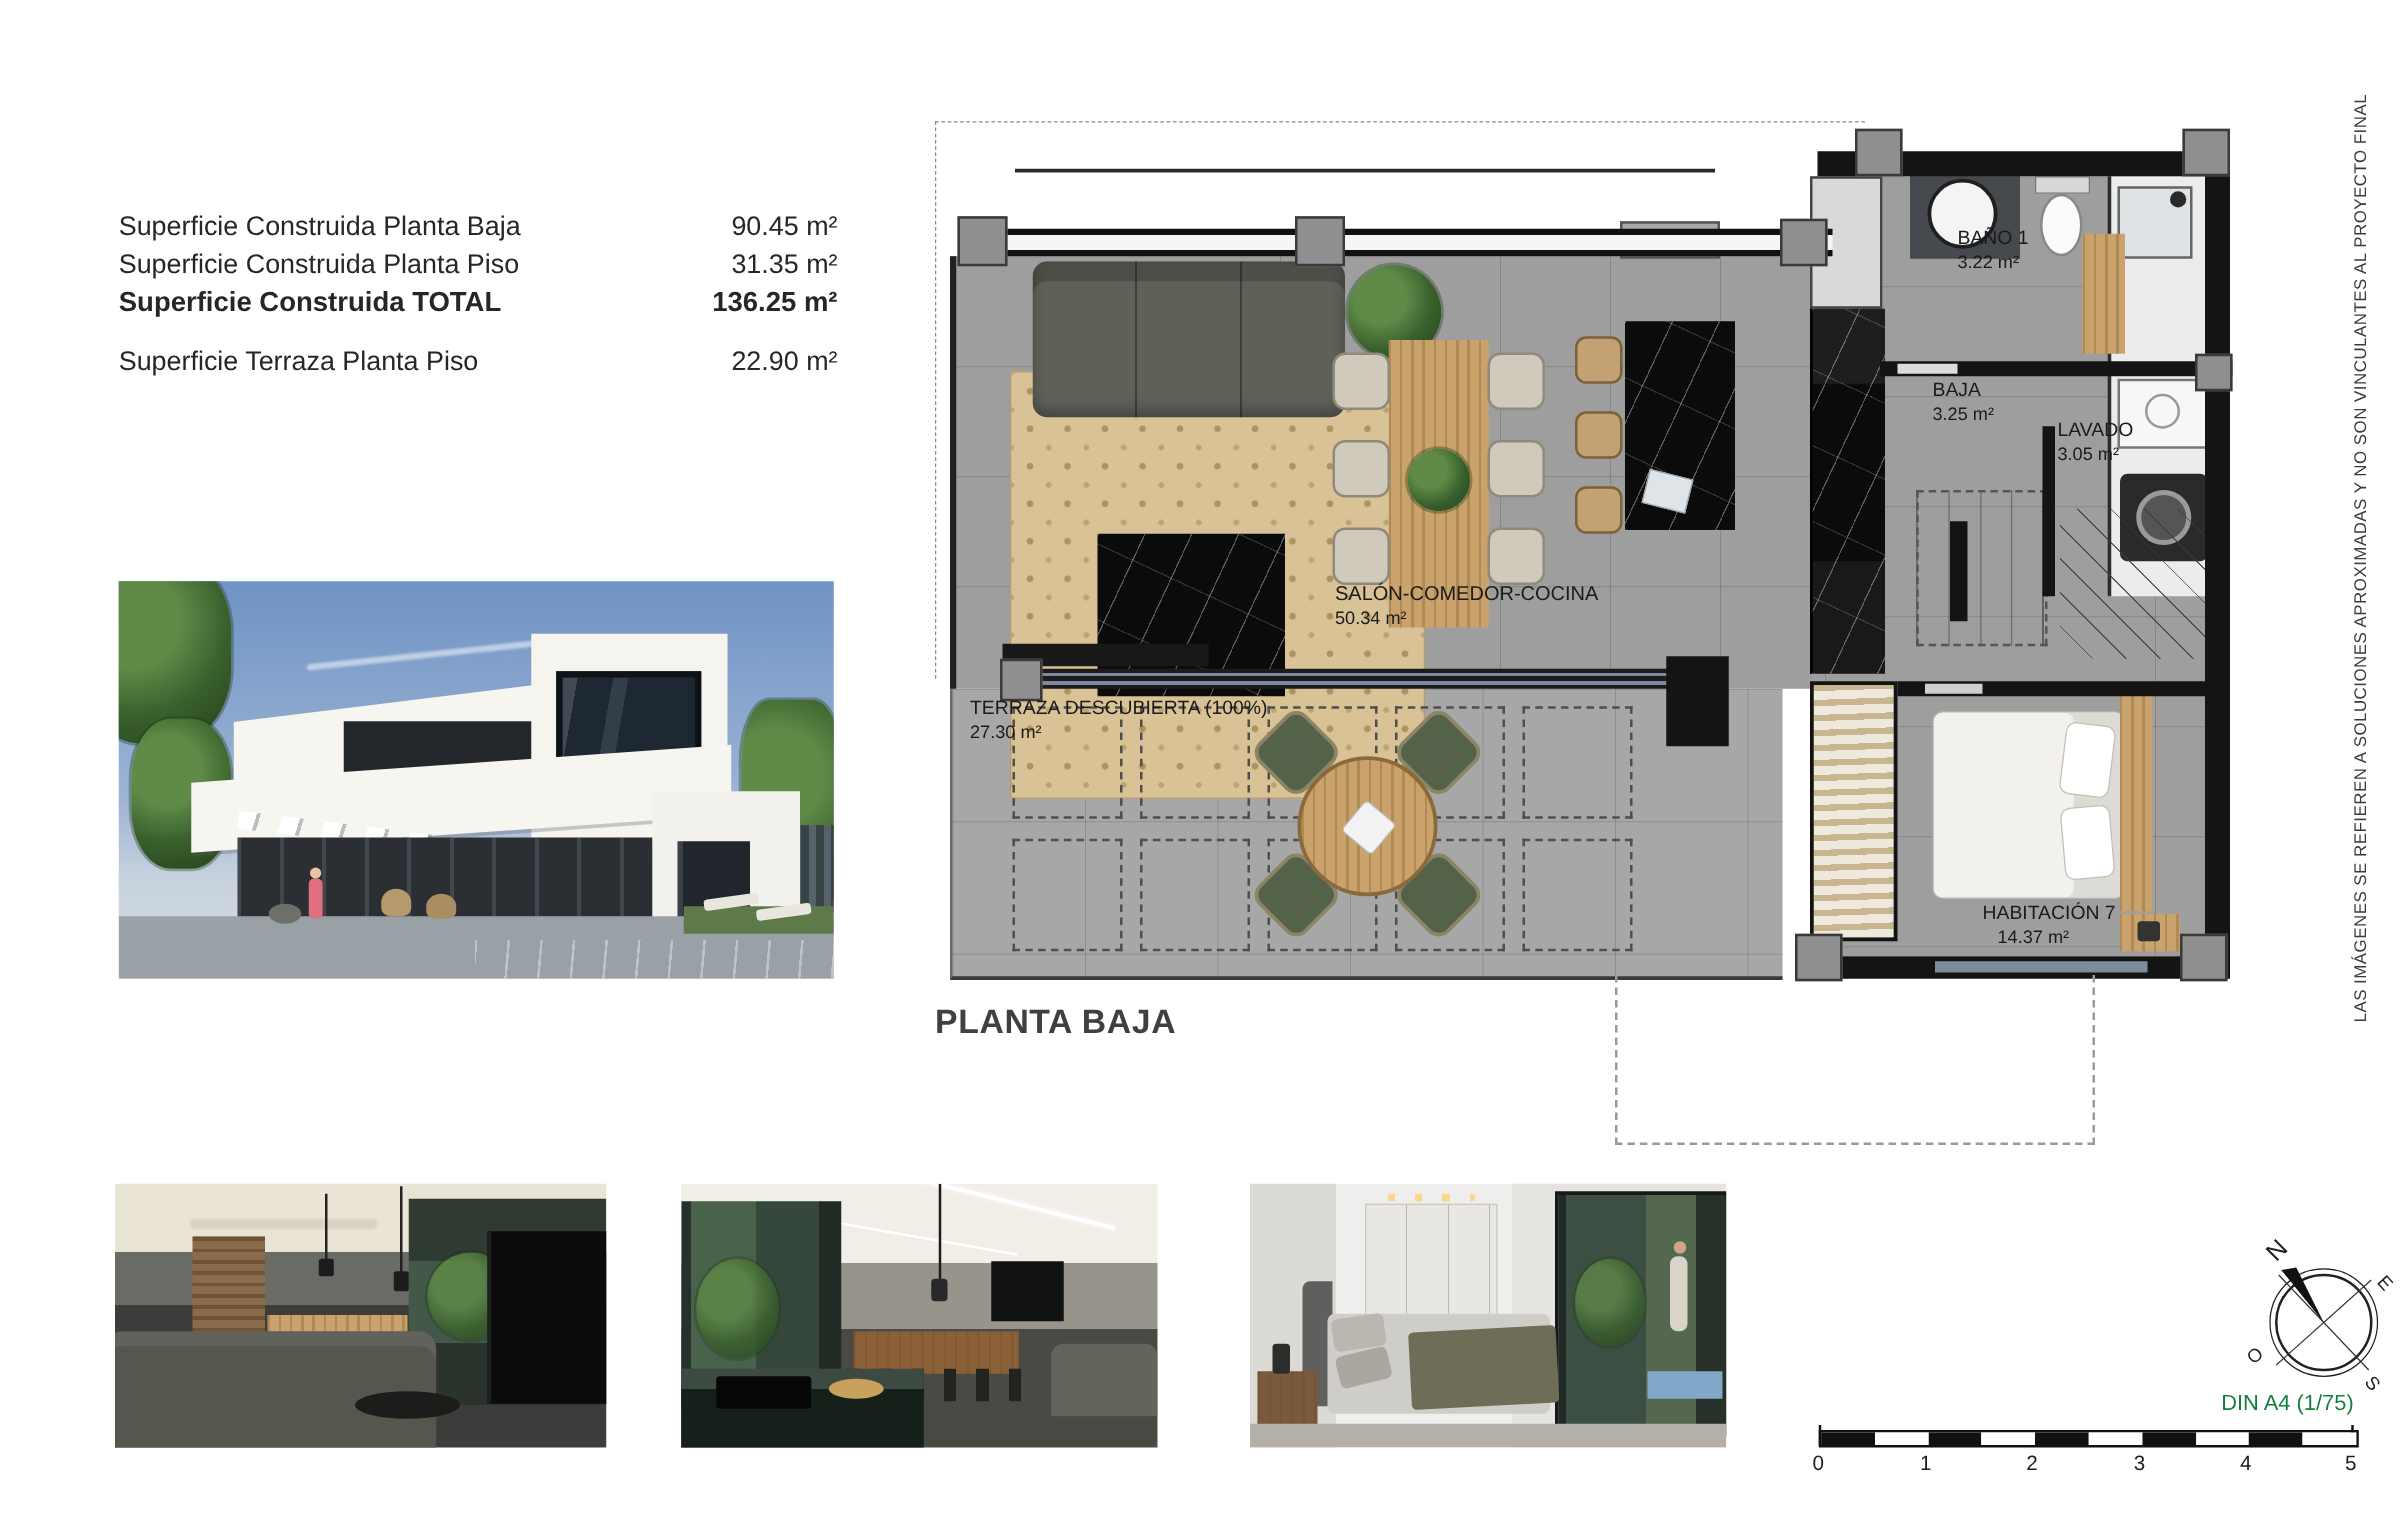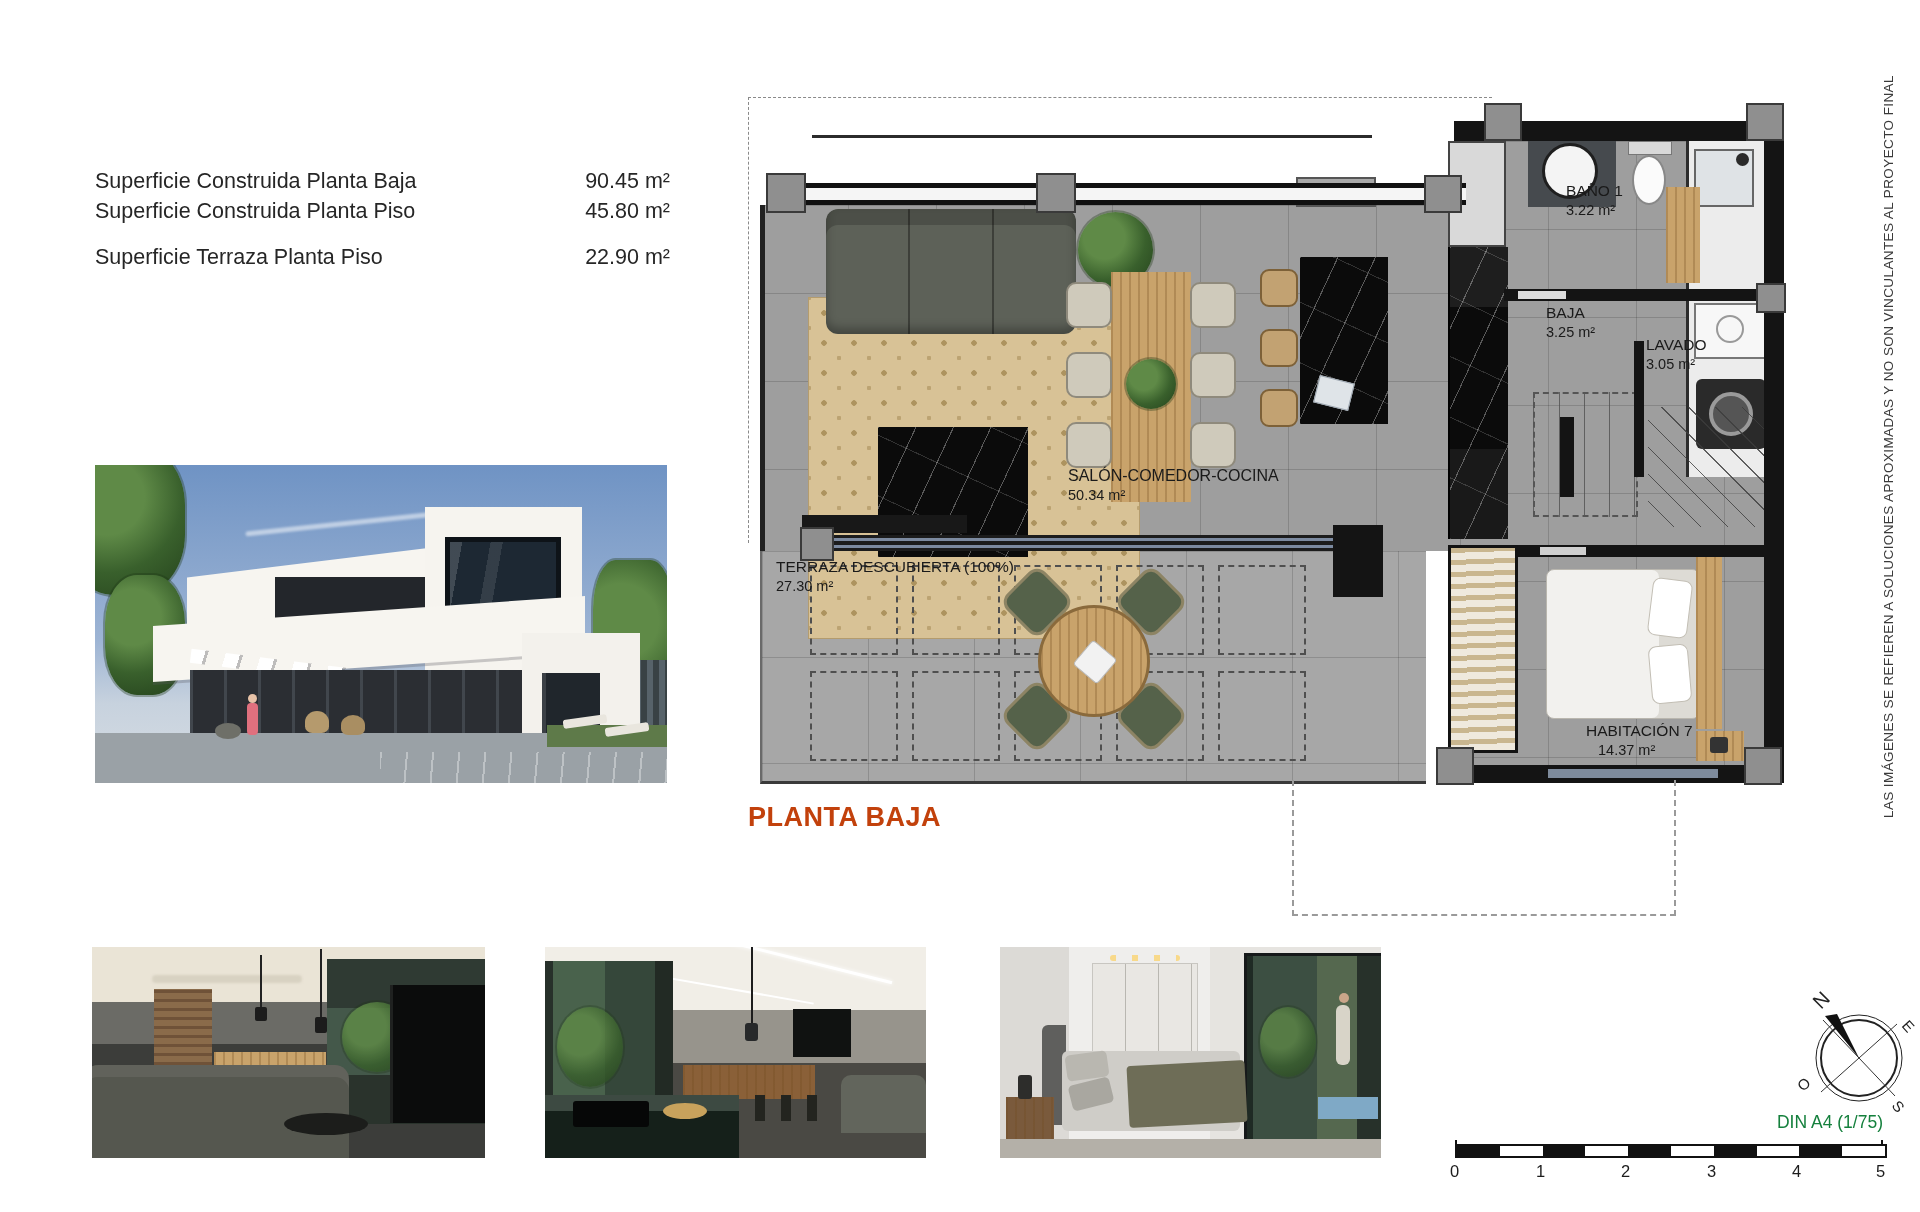--- a/index.html
+++ b/index.html
@@ -50,21 +50,21 @@
      box-shadow:0 0 0 2px rgba(30,55,20,.35);}
   .stairs{position:absolute;background:repeating-linear-gradient(178deg,#c9b68f 0 5px,#efe9dd 5px 12px);
      border:3px solid #131313;box-sizing:border-box;}
   .understair{position:absolute;border:2px dashed #555;box-sizing:border-box;
      background:repeating-linear-gradient(90deg,transparent 0 24px,rgba(80,80,80,.8) 24px 25px);}
   .diag{position:absolute;background:repeating-linear-gradient(45deg,transparent 0 18px,rgba(60,60,60,.8) 18px 19px);}
   .whitezone{position:absolute;background:#ececec;border-left:3px solid #2c2c2c;box-sizing:border-box;}
   .ext-dash{position:absolute;border-left:2px dashed #9a9a9a;border-right:2px dashed #9a9a9a;
      border-bottom:2px dashed #9a9a9a;box-sizing:border-box;}
   .plan-title{position:absolute;left:748px;top:802px;font-size:27px;font-weight:bold;
-     letter-spacing:.5px;color:#c2410c;}
+     letter-spacing:.5px;color:#404040;}
   
   .photo{position:absolute;overflow:hidden;}
   
   .sb{position:absolute;left:1455px;top:1112px;width:428px;height:70px;}
   .sb-label{position:absolute;right:0;top:0;font-size:17.5px;color:#15803d;}
   .sb-bar{position:absolute;left:0;top:32px;width:428px;height:10px;border:2px solid #111;
      box-sizing:content-box;display:flex;}
   .sb-seg{flex:1;}
   .sb-tickmark{position:absolute;width:2px;height:16px;background:#111;top:28px;}
   .sb-num{position:absolute;top:50px;font-size:16.5px;color:#1c1c1c;}
@@ -77,21 +77,25 @@
 
 <div class="page">
 
   <div class="summary">
     <div class="srow">
       <span>Superficie Construida Planta Baja</span>
       <span>90.45 m²</span>
     </div>
     <div class="srow">
       <span>Superficie Construida Planta Piso</span>
-      <span>45.80 m²</span>
+      <span>31.35 m²</span>
+    </div>
+    <div class="srow bold">
+      <span>Superficie Construida TOTAL</span>
+      <span>136.25 m²</span>
     </div>
     <div class="srow gap">
       <span>Superficie Terraza Planta Piso</span>
       <span>22.90 m²</span>
     </div>
   </div>
 
   <div class="photo" style="left:95px;top:465px;width:572px;height:318px;background:linear-gradient(180deg,#6f93c4 0%,#9db4d4 55%,#c7d2de 75%,#d7dde3 100%);">
     <div class="abs" style="left:150px;top:55px;width:220px;height:5px;background:rgba(255,255,255,.5);transform:rotate(-6deg);border-radius:3px;filter:blur(1px);"></div>
     <div class="abs plant" style="left:-30px;top:-20px;width:120px;height:150px;border-radius:40%;"></div>

